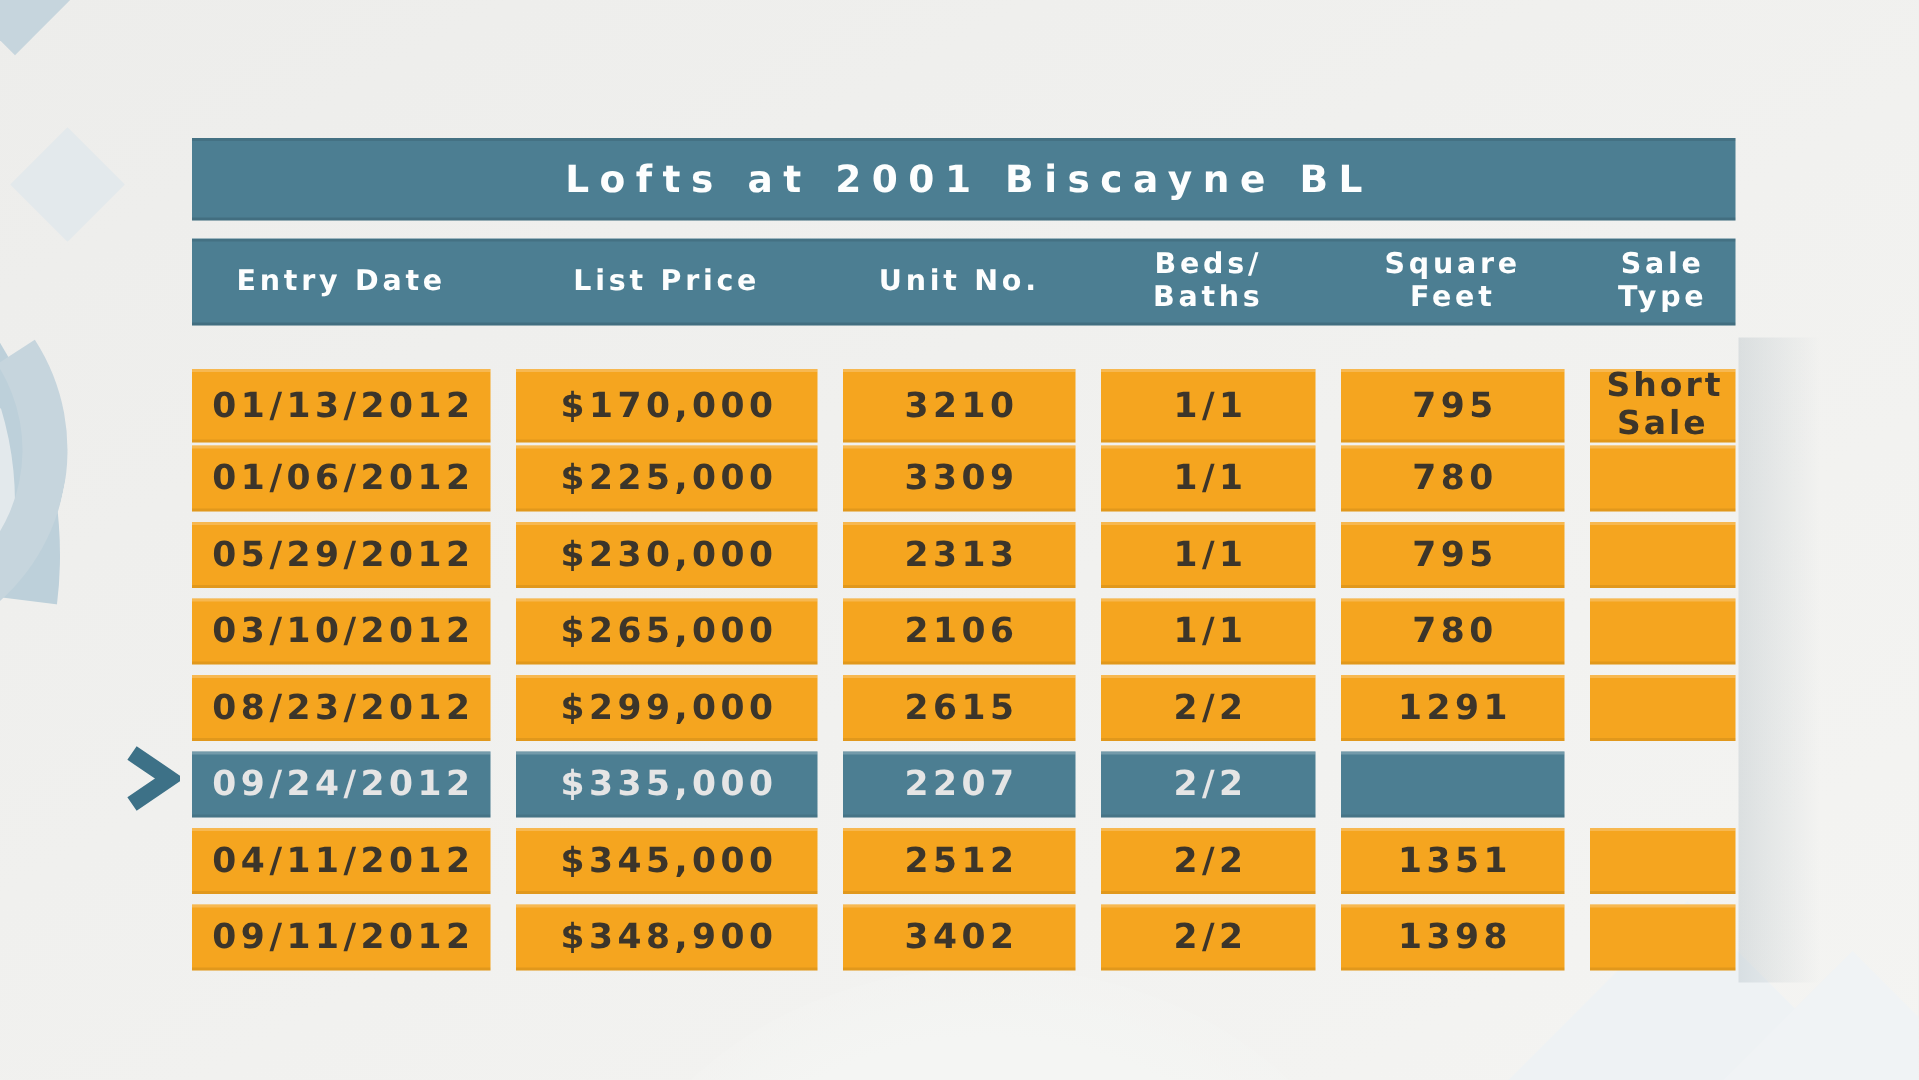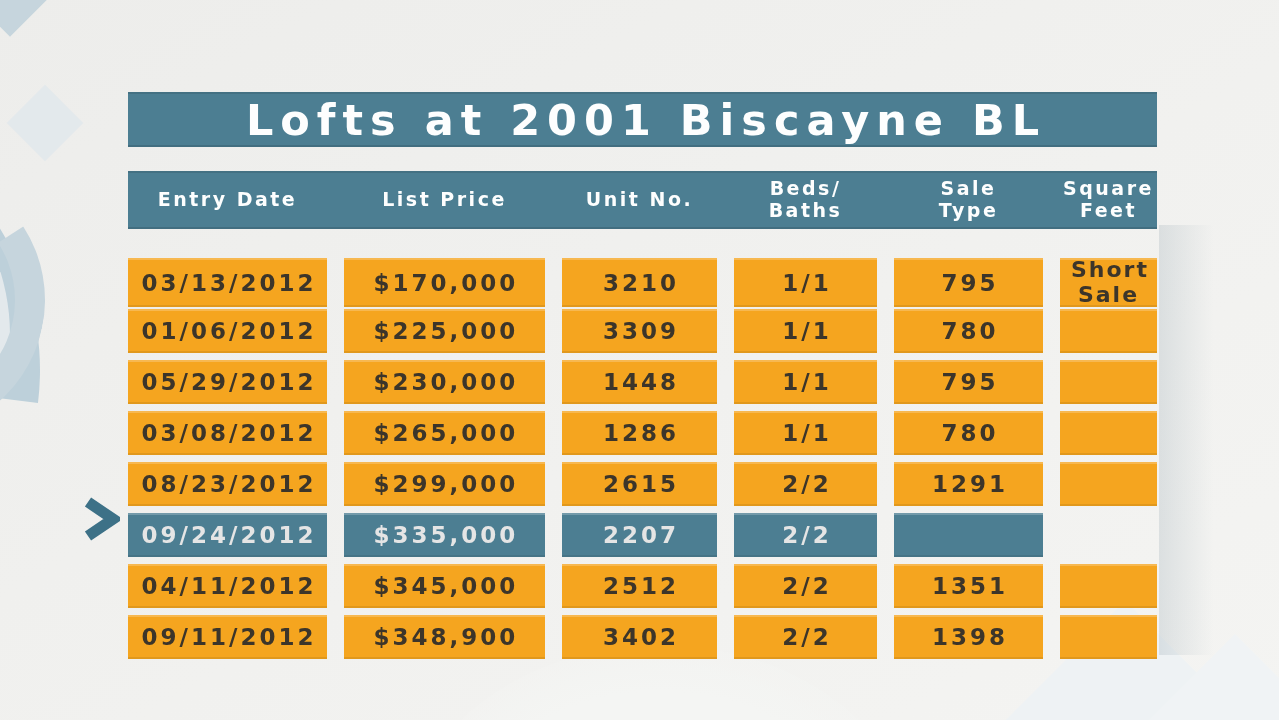--- a/index.html
+++ b/index.html
@@ -36,23 +36,23 @@
   }
 
   
   .table-wrap { position:absolute; left:128px; top:92px; width:1029px; }
   .bar {
     background:var(--teal,#4c7e92);
     color:var(--header-text,#fdfefe);
     box-shadow:inset 0 2px 0 rgba(0,0,0,0.10), inset 0 -2px 0 rgba(0,0,0,0.12);
   }
   .title-bar {
-    height:55px; margin-bottom:24px;
+    height:55px; margin-bottom:12px;
     display:flex; align-items:center; justify-content:center;
-    font-size:43px; font-weight:bold; letter-spacing:7px; text-indent:7px;
+    font-size:25px; font-weight:bold; letter-spacing:7px; text-indent:7px;
   }
   .grid6 {
     display:grid;
     grid-template-columns:199px 201px 155px 143px 149px 1fr;
     column-gap:9px;
     gap:17px;
   }
   .header-bar {
     height:58px; margin-bottom:29px;
     align-items:center; text-align:center;
@@ -109,33 +109,33 @@
           <div>List Price</div>
         </div>
         <div class="hcell">
           <div>Unit No.</div>
         </div>
         <div class="hcell">
           <div>Beds/</div>
           <div>Baths</div>
         </div>
         <div class="hcell">
+          <div>Square</div>
+          <div>Feet</div>
+        </div>
+        <div class="hcell">
           <div>Sale</div>
           <div>Type</div>
         </div>
-        <div class="hcell">
-          <div>Square</div>
-          <div>Feet</div>
-        </div>
       </div>
 
     <div class="rows">
         <div class="row grid6">
           <div class="cell">
-            <span>03/13/2012</span>
+            <span>01/13/2012</span>
           </div>
           <div class="cell">
             <span>$170,000</span>
           </div>
           <div class="cell">
             <span>3210</span>
           </div>
           <div class="cell">
             <span>1/1</span>
           </div>
@@ -167,41 +167,41 @@
           </div>
         </div>
         <div class="row grid6">
           <div class="cell">
             <span>05/29/2012</span>
           </div>
           <div class="cell">
             <span>$230,000</span>
           </div>
           <div class="cell">
-            <span>1448</span>
+            <span>2313</span>
           </div>
           <div class="cell">
             <span>1/1</span>
           </div>
           <div class="cell">
             <span>795</span>
           </div>
           <div class="cell">
             <span class="sale-text"></span>
           </div>
         </div>
         <div class="row grid6">
           <div class="cell">
-            <span>03/08/2012</span>
+            <span>03/10/2012</span>
           </div>
           <div class="cell">
             <span>$265,000</span>
           </div>
           <div class="cell">
-            <span>1286</span>
+            <span>2106</span>
           </div>
           <div class="cell">
             <span>1/1</span>
           </div>
           <div class="cell">
             <span>780</span>
           </div>
           <div class="cell">
             <span class="sale-text"></span>
           </div>

